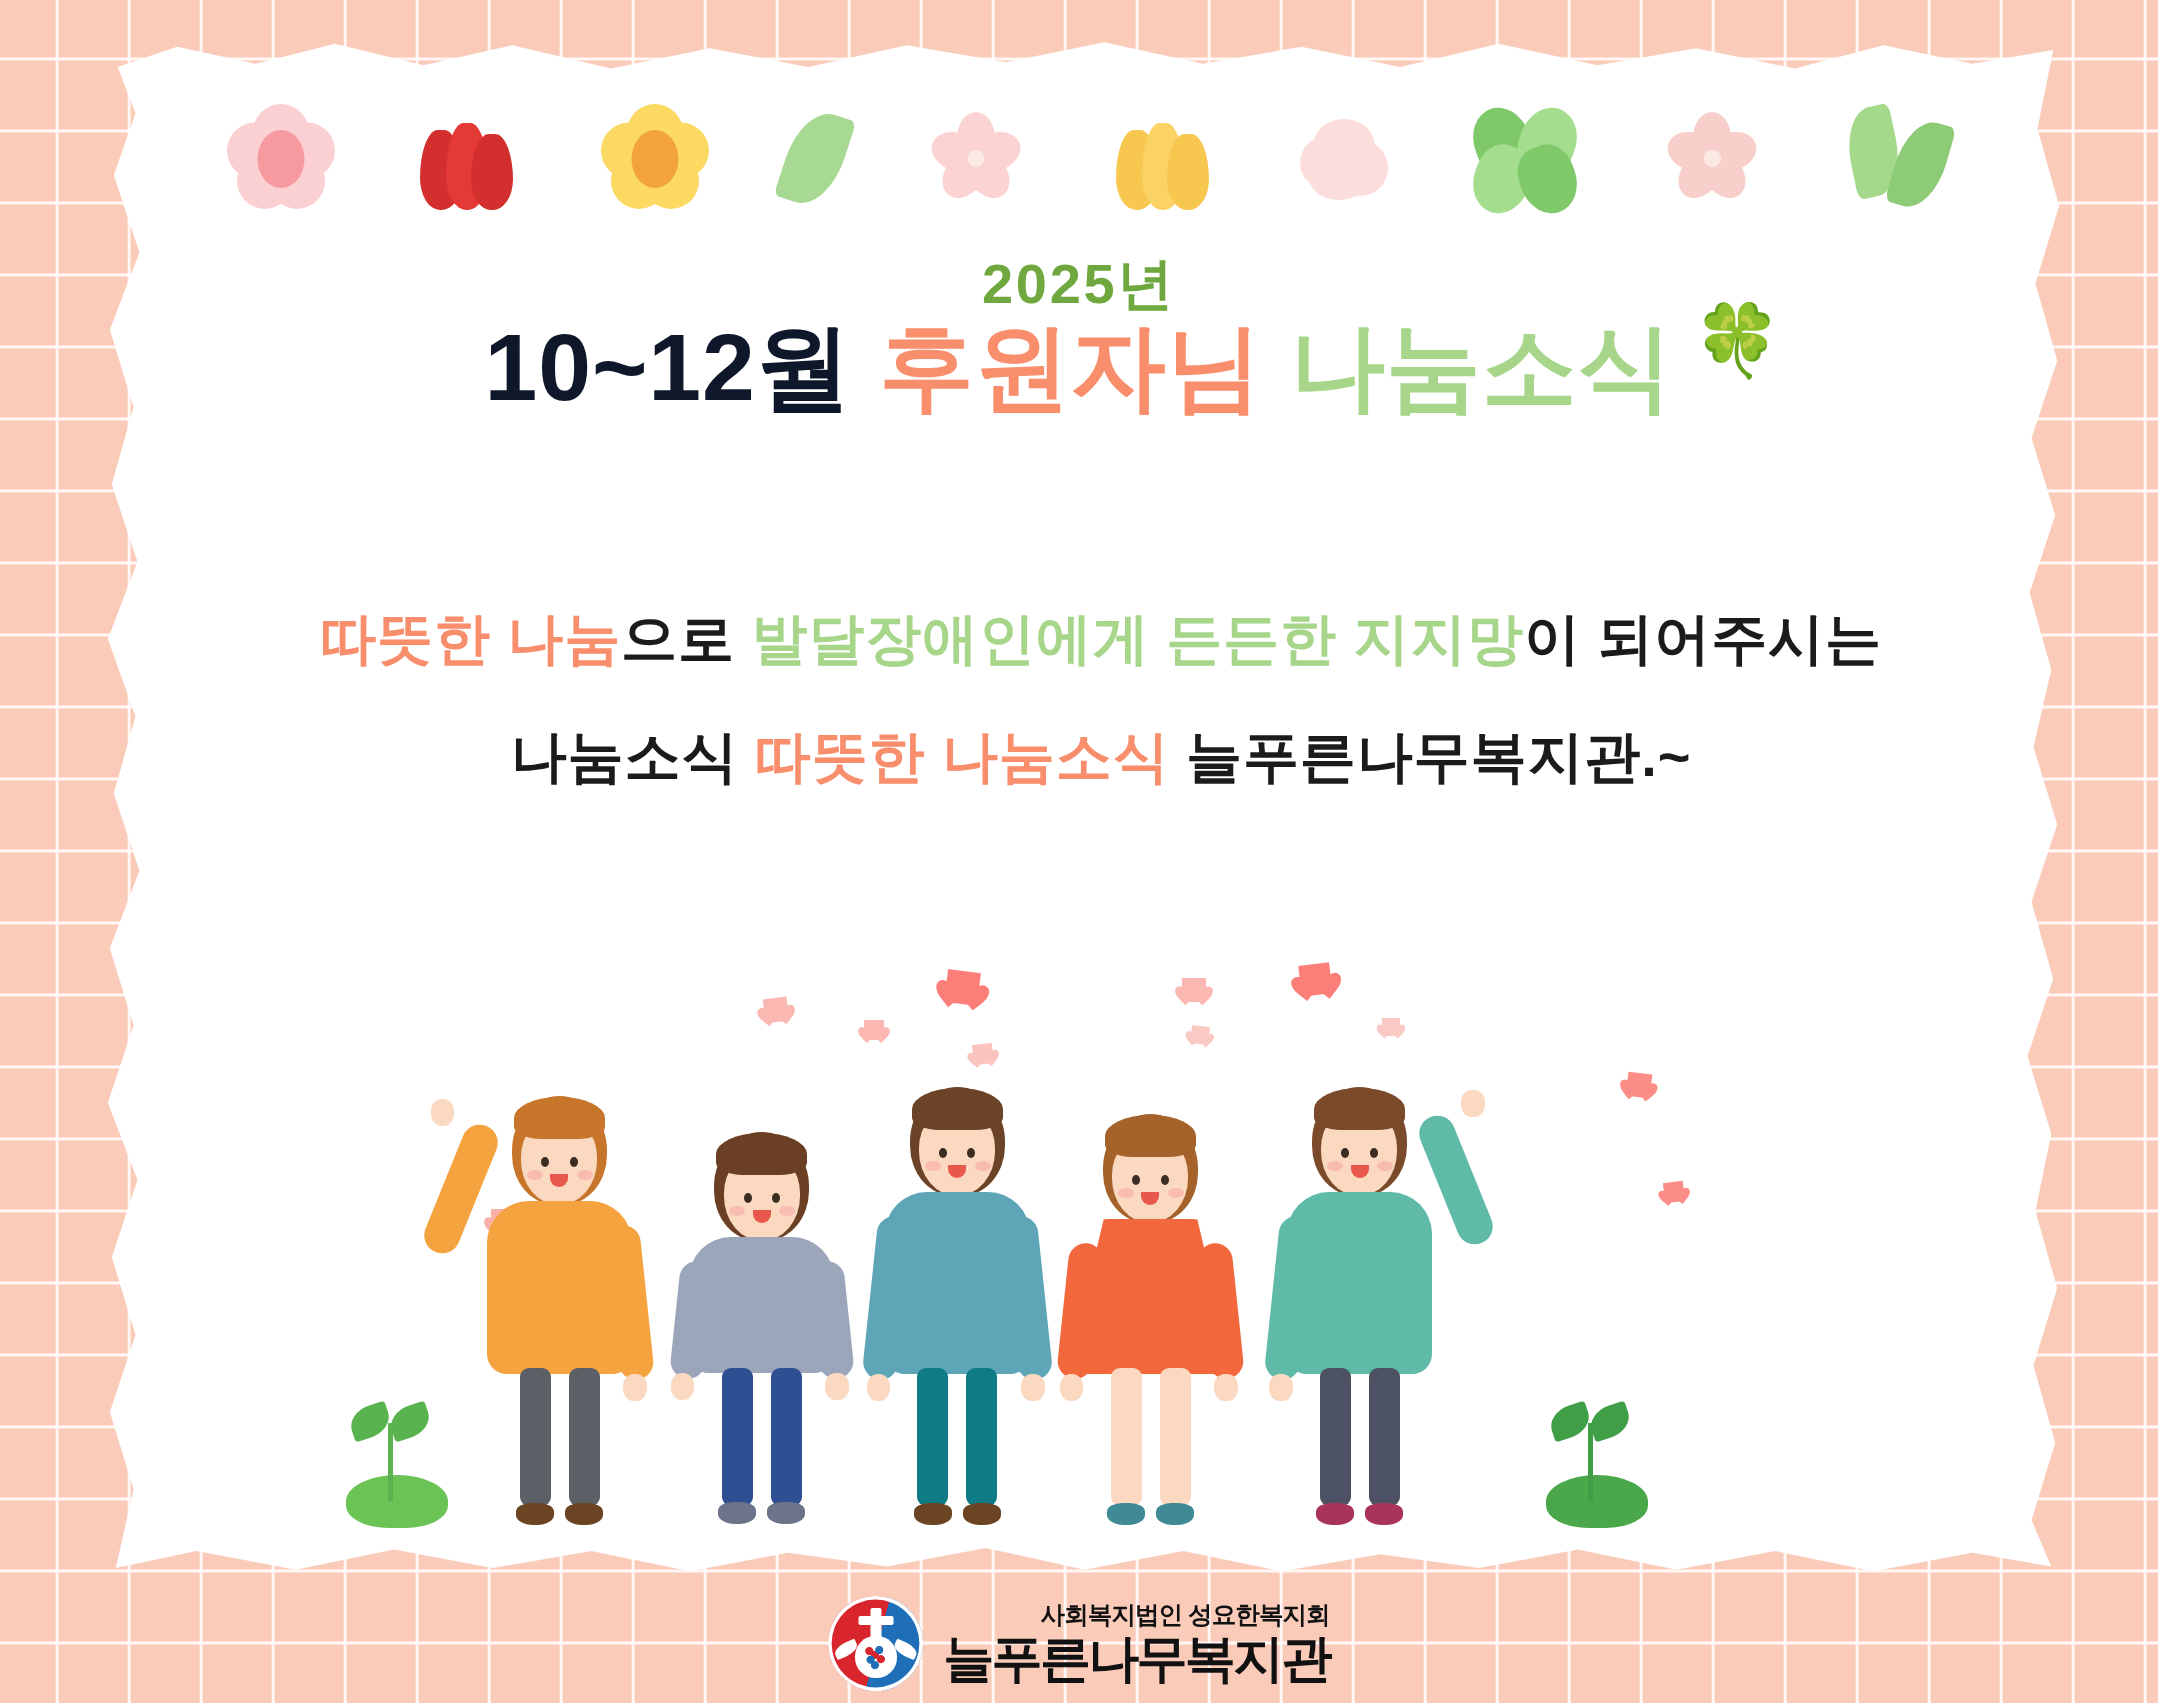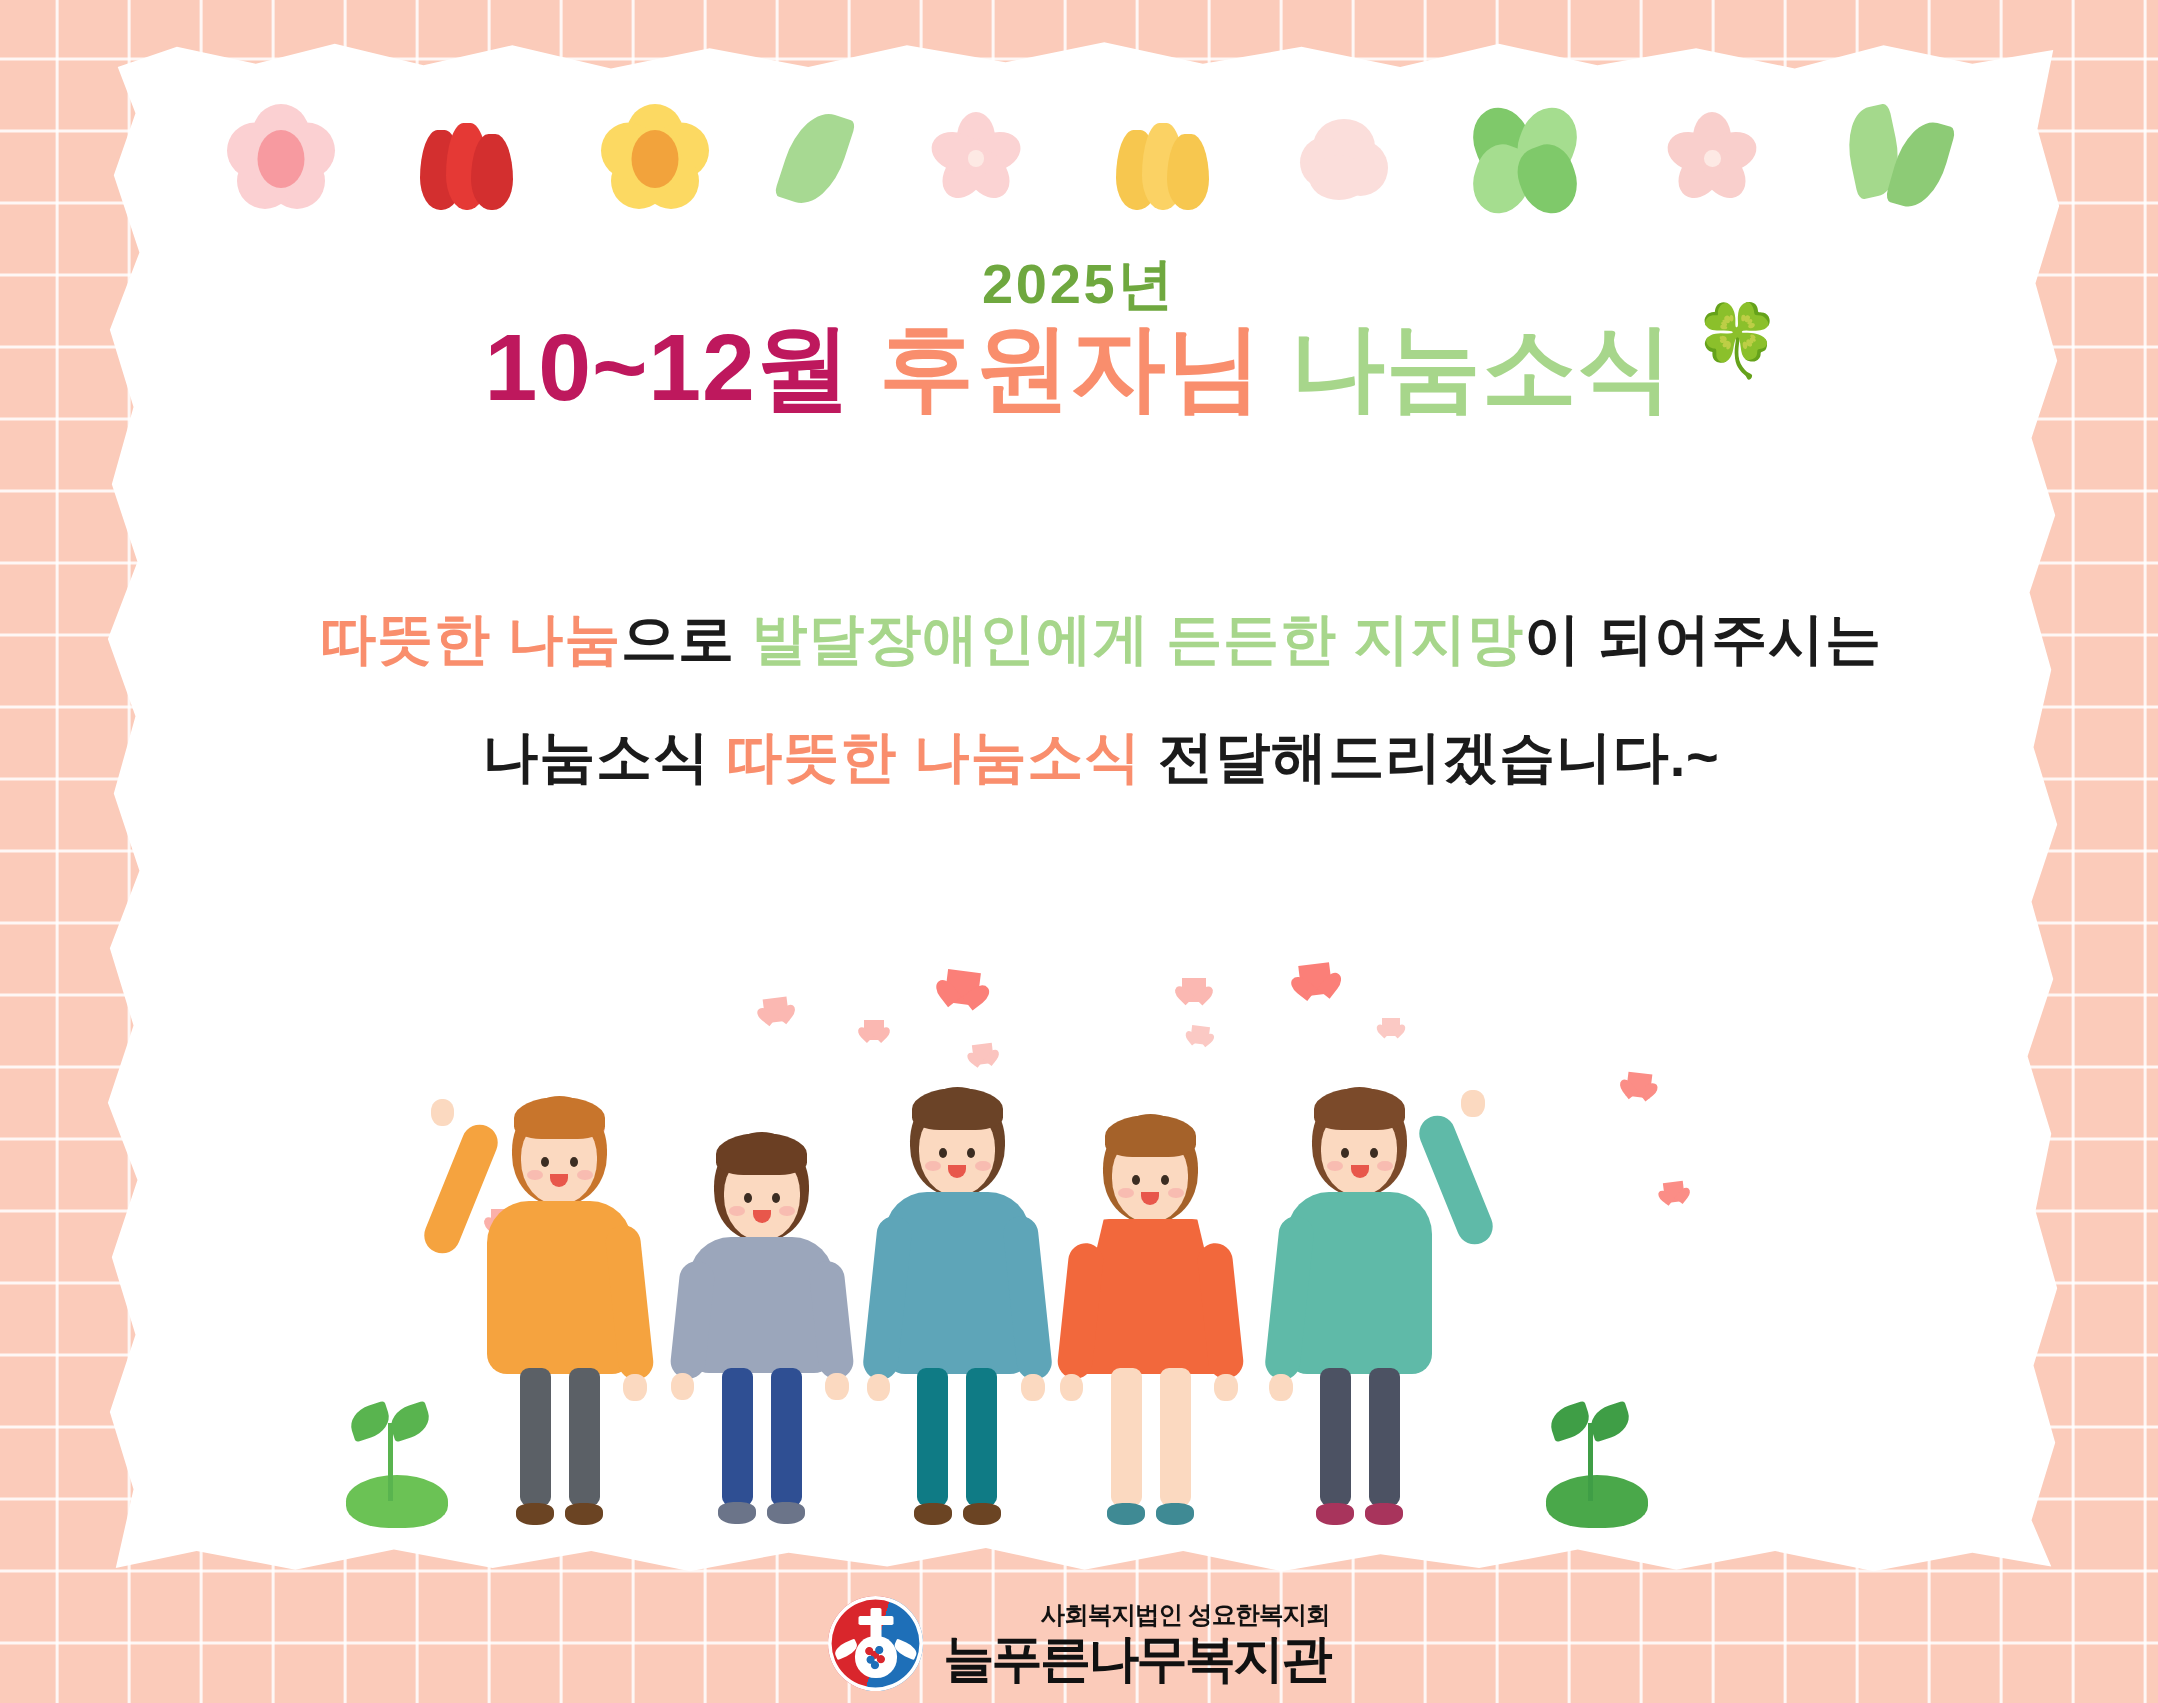--- a/index.html
+++ b/index.html
@@ -294,27 +294,27 @@
     <div class="deco">
       <div class="leaf-pair">
         <span style="background: rgb(164, 217, 140); left: 3.6px; top: 1.8px; transform: rotate(-12deg);"></span>
         <span style="background: rgb(141, 203, 118); left: 51px; top: 14.5px; transform: rotate(16deg);"></span>
       </div>
     </div>
   </div>
 
 <div id="title-block">
   <div id="year-line">2025년</div>
-  <div id="main-title"><span style="color: #be185d;">10~12월 </span><span style="color: rgb(249, 142, 109);">후원자님</span><span style="color: rgb(167, 214, 139);"> 나눔소식</span></div>
+  <div id="main-title"><span style="color: #0f172a;">10~12월 </span><span style="color: rgb(249, 142, 109);">후원자님</span><span style="color: rgb(167, 214, 139);"> 나눔소식</span></div>
 </div>
 <div id="clover-badge">🍀</div>
 
 <div id="message">
     <div class="ln"><span style="color: rgb(249, 142, 109);">따뜻한 나눔</span><span style="color: rgb(27, 27, 27);">으로 </span><span style="color: rgb(167, 214, 139);">발달장애인에게 든든한 지지망</span><span style="color: rgb(27, 27, 27);">이 되어주시는</span></div>
-    <div class="ln"><span style="color: rgb(27, 27, 27);">나눔소식 </span><span style="color: rgb(249, 142, 109);">따뜻한 나눔소식</span><span style="color: rgb(27, 27, 27);"> 전달해드리겠습니다.~</span></div>
+    <div class="ln"><span style="color: rgb(27, 27, 27);">나눔소식 </span><span style="color: rgb(249, 142, 109);">따뜻한 나눔소식</span><span style="color: rgb(27, 27, 27);"> 늘푸른나무복지관.~</span></div>
   </div>
 
 <div id="hearts-layer">
     <div class="heart" style="left: 764px; top: 998px; width: 23.6px; height: 23.6px; background: rgb(251, 184, 178); transform: rotate(-7deg);"></div>
     <div class="heart" style="left: 864px; top: 1020px; width: 20px; height: 20px; background: rgb(251, 184, 178); transform: rotate(0deg);"></div>
     <div class="heart" style="left: 946px; top: 971px; width: 33px; height: 33px; background: rgb(251, 127, 120); transform: rotate(7deg);"></div>
     <div class="heart" style="left: 973px; top: 1044px; width: 20px; height: 20px; background: rgb(251, 196, 191); transform: rotate(-7deg);"></div>
     <div class="heart" style="left: 1182px; top: 978px; width: 23.6px; height: 23.6px; background: rgb(251, 184, 178); transform: rotate(0deg);"></div>
     <div class="heart" style="left: 1191px; top: 1026px; width: 18px; height: 18px; background: rgb(251, 201, 196); transform: rotate(7deg);"></div>
     <div class="heart" style="left: 1300px; top: 964px; width: 31px; height: 31px; background: rgb(251, 127, 120); transform: rotate(-7deg);"></div>

